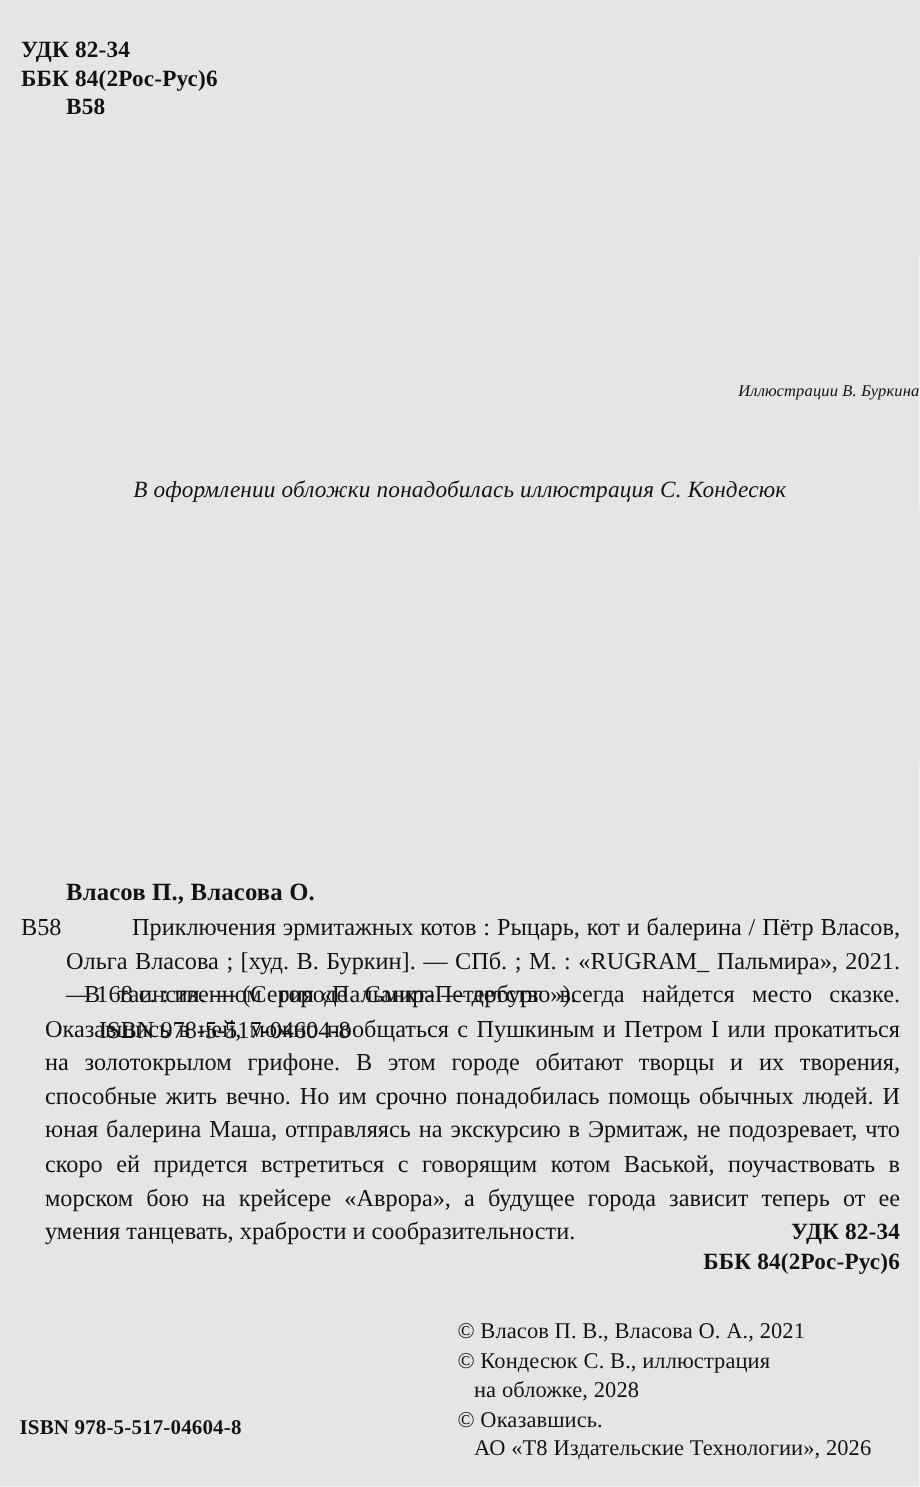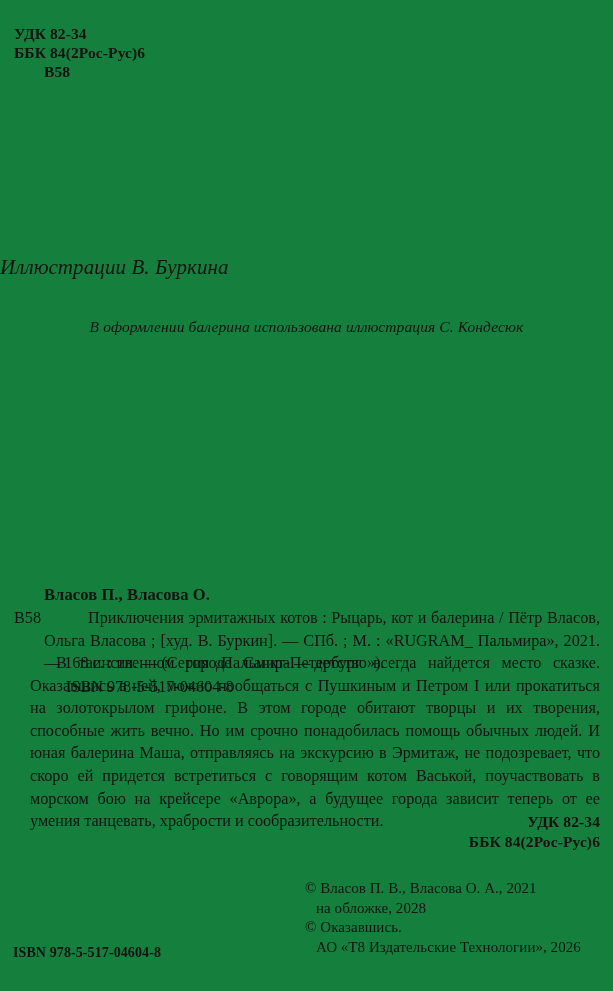--- a/index.html
+++ b/index.html
@@ -7,21 +7,21 @@
     margin: 0;
     padding: 0;
     background: #ffffff;
   }
 
   .page {
     position: relative;
     width: 613px;
     height: 991px;
     margin: 0 auto;
-    background: #15803d;
+    background: #e5e5e5;
     color: #121212;
     font-family: "Liberation Serif", "DejaVu Serif", serif;
     overflow: hidden;
     -webkit-font-smoothing: antialiased;
   }
 
   
   .classification-top {
     position: absolute;
     left: 14px;
@@ -38,22 +38,22 @@
     display: block;
     padding-left: 30px;
   }
 
   
   .credit-illustrator {
     position: absolute;
     left: 0;
     right: 0;
     top: 255px;
-    text-align: left;
-    font-size: 21px;
+    text-align: right;
+    font-size: 11px;
     font-style: italic;
     letter-spacing: 0.1px;
   }
 
   .credit-cover {
     position: absolute;
     left: 0;
     right: 0;
     top: 318px;
     text-align: center;
@@ -164,40 +164,41 @@
 <div class="page">
 
   <div class="classification-top">
     <span class="udk">УДК 82-34</span>
     <span class="bbk">ББК 84(2Рос-Рус)6</span>
     <span class="code">В58</span>
   </div>
 
   <div class="credit-illustrator">Иллюстрации В. Буркина</div>
 
-  <div class="credit-cover">В оформлении балерина использована иллюстрация С. Кондесюк</div>
+  <div class="credit-cover">В оформлении обложки понадобилась иллюстрация С. Кондесюк</div>
 
   <div class="biblio">
     <div class="biblio-authors">Власов П., Власова О.</div>
     <div class="biblio-body">
       <span class="biblio-shelfmark">В58</span>
       <p class="biblio-description">Приключения эрмитажных котов : Рыцарь, кот и балерина / Пётр Власов, Ольга Власова ; [худ. В. Буркин]. — СПб. ; М. : «RUGRAM_ Пальмира», 2021. — 168 с. : ил. — (Серия «Пальмира — детство»).</p>
     </div>
     <div class="biblio-isbn">ISBN 978-5-517-04604-8</div>
   </div>
 
   <p class="annotation">В таинственном городе Санкт-Петербург всегда найдется место сказке. Оказавшись в ней, можно пообщаться с Пушкиным и Петром I или прокатиться на золотокрылом грифоне. В этом городе обитают творцы и их творения, способные жить вечно. Но им срочно понадобилась помощь обычных людей. И юная балерина Маша, отправляясь на экскурсию в Эрмитаж, не подозревает, что скоро ей придется встретиться с говорящим котом Васькой, поучаствовать в морском бою на крейсере «Аврора», а будущее города зависит теперь от ее умения танцевать, храбрости и сообразительности.</p>
 
   <div class="classification-bottom">
     <span>УДК 82-34</span>
     <span>ББК 84(2Рос-Рус)6</span>
   </div>
 
   <div class="copyright">
     <span class="line">© Власов П. В., Власова О. А., 2021</span>
+    <span class="line">© Кондесюк С. В., иллюстрация</span>
     <span class="line cont">на обложке, 2028</span>
     <span class="line">© Оказавшись.</span>
     <span class="line cont">АО «Т8 Издательские Технологии», 2026</span>
   </div>
 
   <div class="isbn-bottom">ISBN 978-5-517-04604-8</div>
 
 </div>
 
 </body></html>

